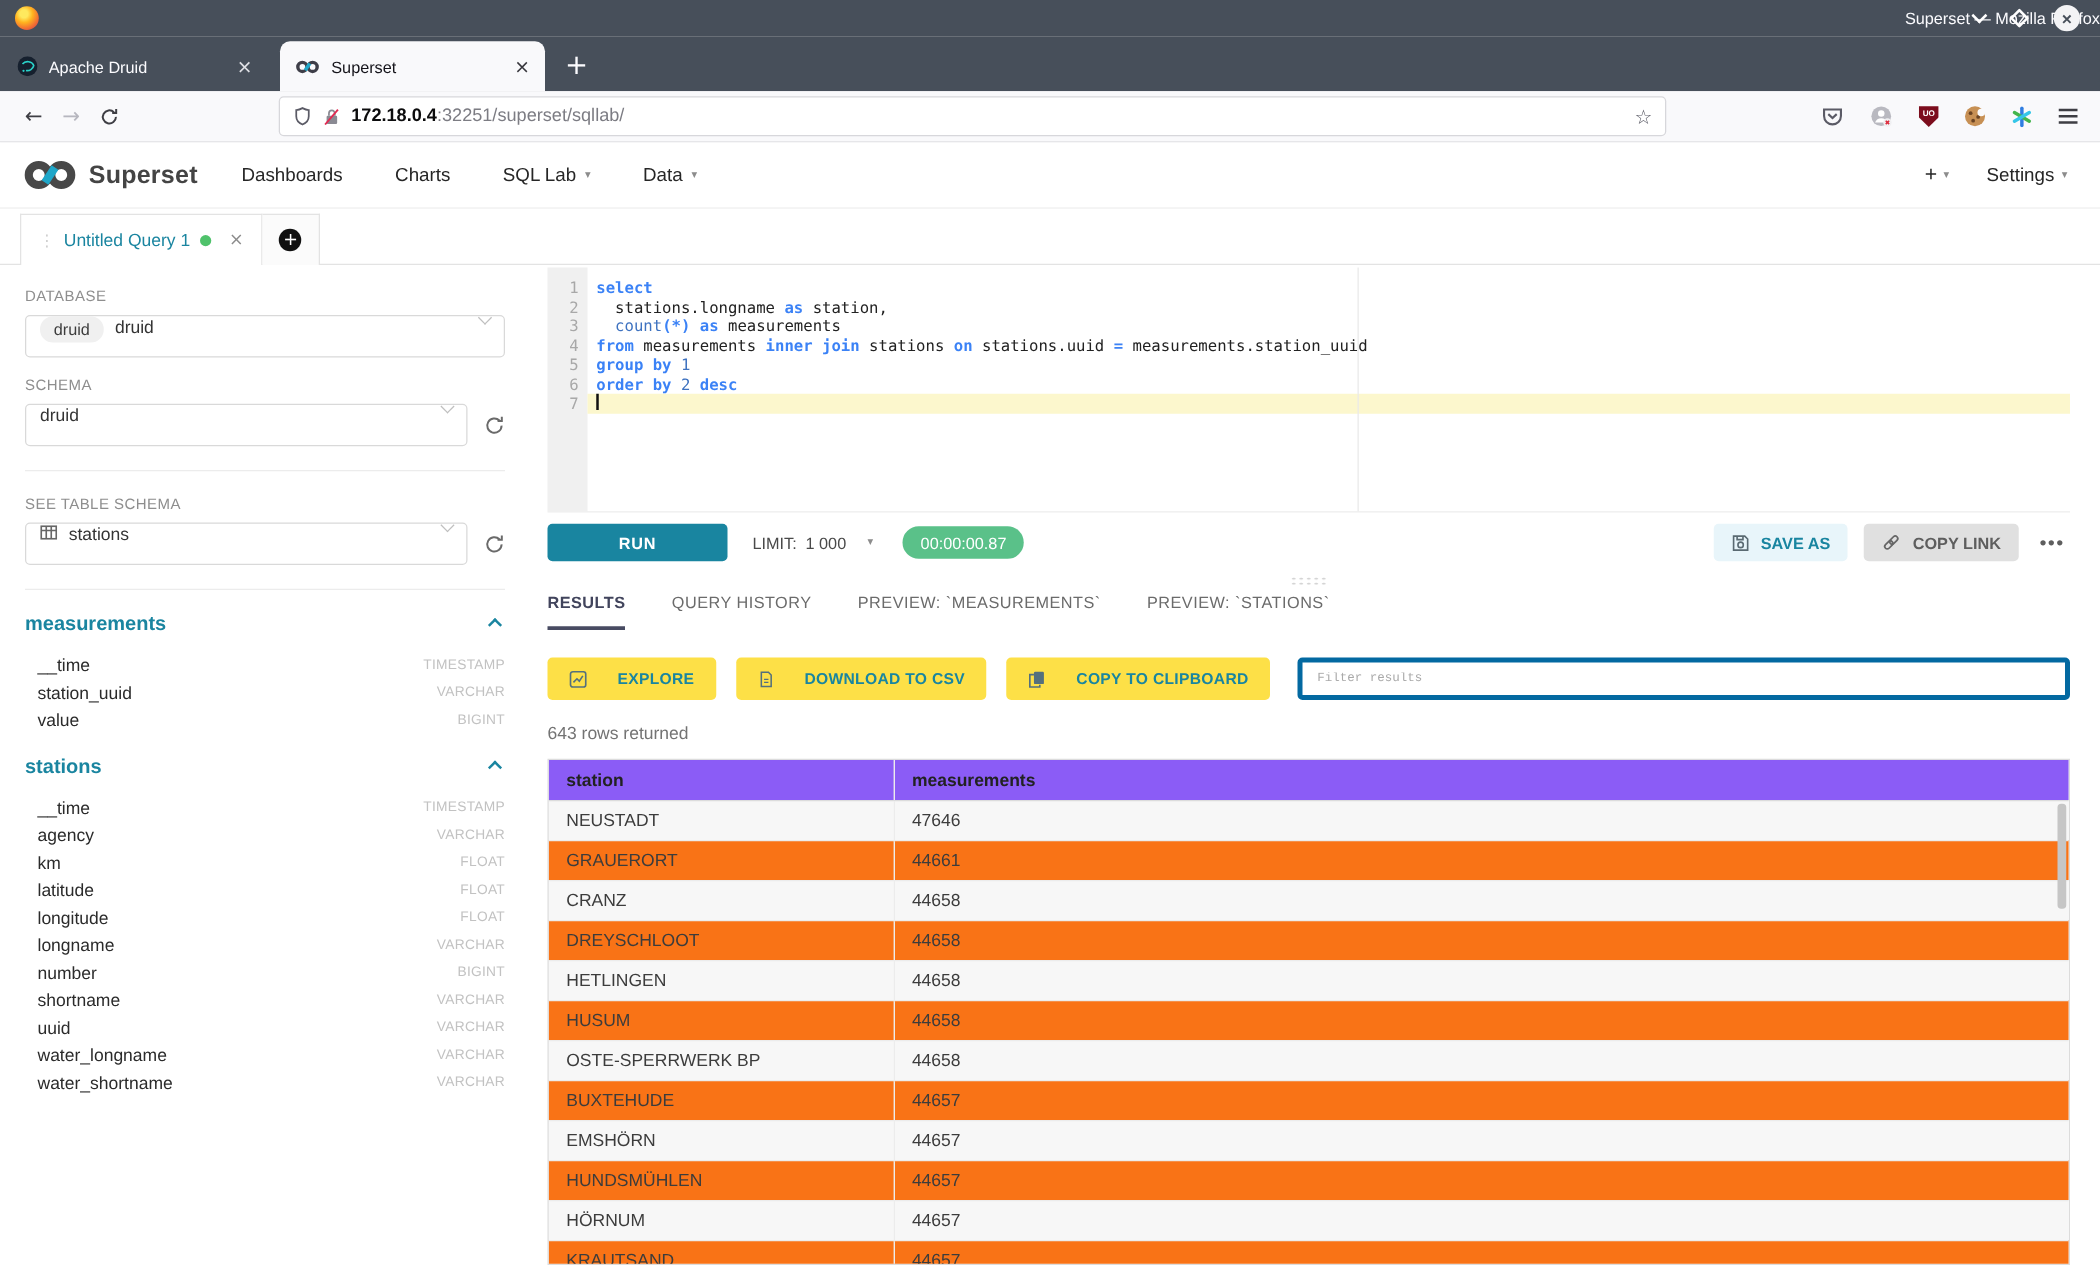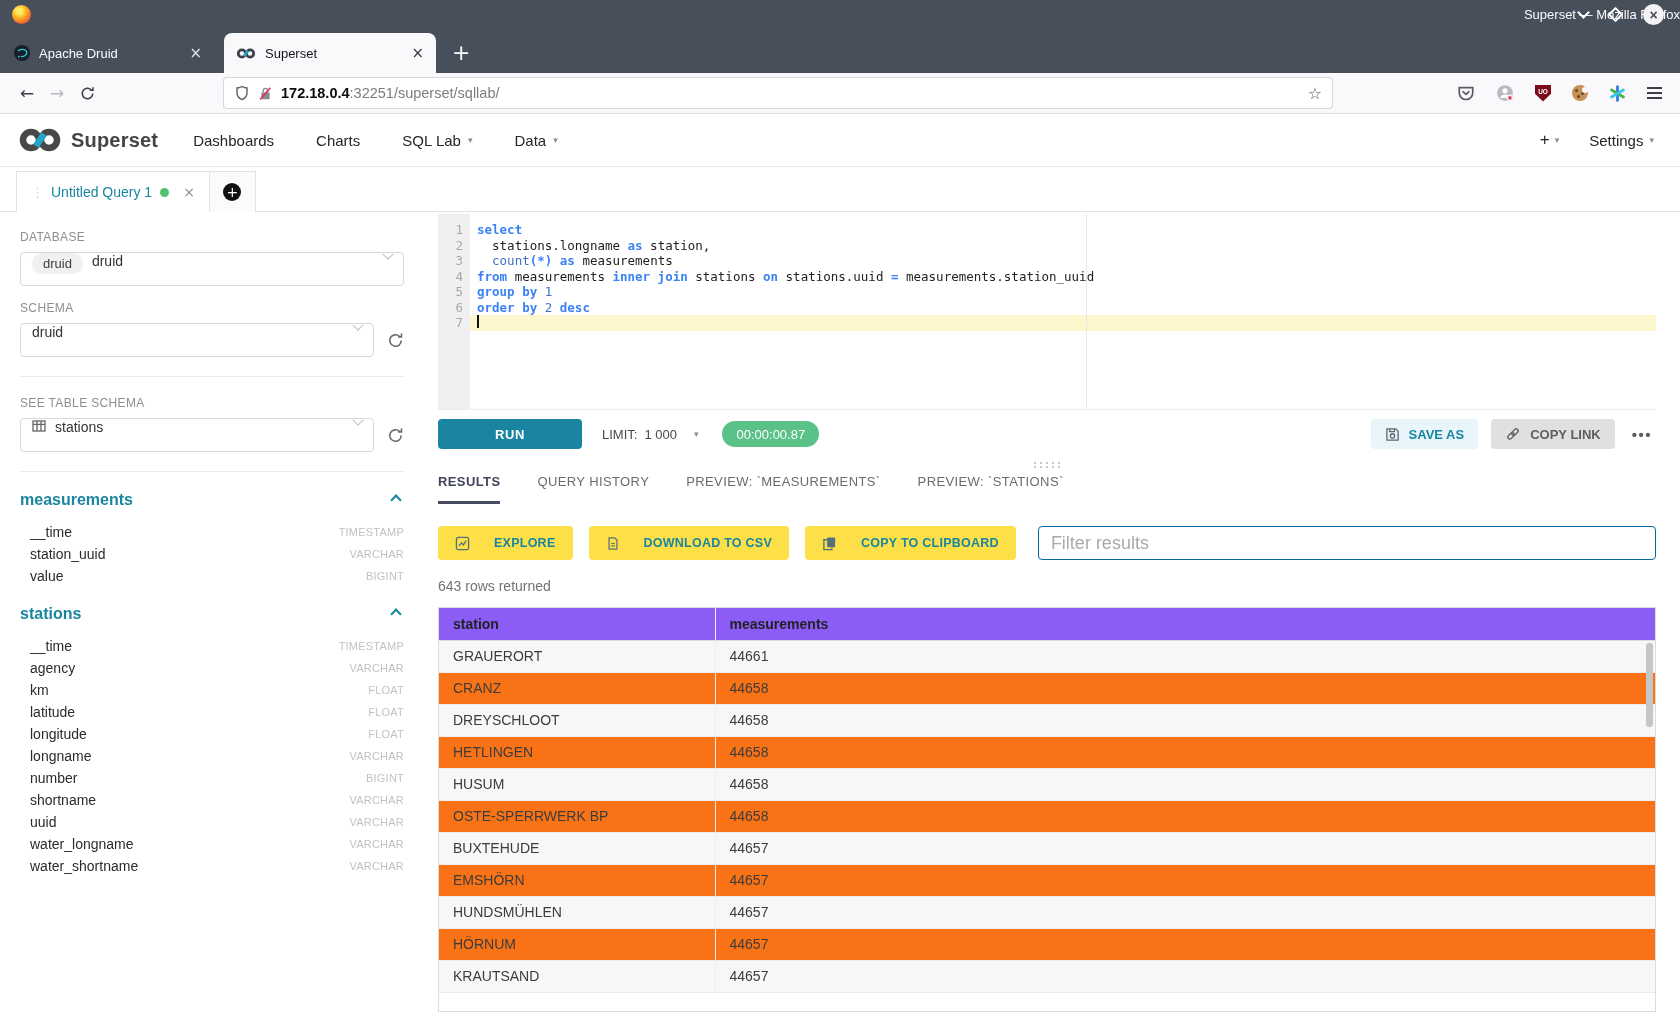--- a/index.html
+++ b/index.html
@@ -131,22 +131,22 @@
     background-image:radial-gradient(#c9c9c9 1.1px, transparent 1.3px); background-size:6px 4px; }
 
   
   .rtabs { display:flex; gap:37px; margin-top:4px; }
   .rtab { font-size:13px; color:#6b6b6b; letter-spacing:.03em; padding-bottom:12px;
     border-bottom:3px solid transparent; white-space:nowrap; }
   .rtab.active { color:#41445c; font-weight:bold; border-bottom-color:#484b62; }
   .actions { display:flex; align-items:center; gap:16px; margin-top:22px; }
   .action-btn { height:34px; background:#fde047; color:#1985a0; font-weight:bold; font-size:12.5px;
     letter-spacing:.02em; padding:0 17px; border-radius:4px; display:flex; align-items:center; gap:24px; }
-  .filter-input { flex:1; height:34px; border:1px solid #0369a1; border-radius:4px; padding:0 12px;
-    font-size:18px; color:#333; margin-left:6px; font-family:Liberation Sans, sans-serif; outline:none; }
+  .filter-input { flex:1; height:34px; border:4px solid #0369a1; border-radius:4px; padding:0 12px;
+    font-size:10px; color:#333; margin-left:6px; font-family:Liberation Mono, monospace; outline:none; }
   .filter-input::placeholder { color:#a9a9a9; }
   .rows-returned { margin-top:18px; font-size:14px; color:#737373; }
   .results-table { margin-top:13px; border:1px solid #dcdcdc; flex:1; overflow:hidden; position:relative; }
   table { width:100%; border-collapse:collapse; font-size:14px; color:#3c3c3c; table-layout:fixed; }
   th { font-weight:bold; color:#222; text-align:left; height:32px; padding:0 0 0 14px;
     border-bottom:1px solid #dcdcdc; background:#8b5cf6; }
   td { height:32px; padding:0 0 0 14px; border-bottom:1px solid #ececec; background:#f97316; }
   th:first-child, td:first-child { width:276px; border-right:1px solid #ececec; }
   tbody tr:nth-child(odd) td { background:#f7f7f7; }
   .scroll-thumb { position:absolute; right:2px; top:35px; width:7px; height:84px;
@@ -500,20 +500,24 @@
     <div class="results-table">
       <table>
         <thead>
             <tr id="thead-row">
               <th>station</th>
               <th>measurements</th>
             </tr>
           </thead>
         <tbody id="tbody">
             <tr>
+              <td>NEUSTADT</td>
+              <td>47646</td>
+            </tr>
+            <tr>
               <td>GRAUERORT</td>
               <td>44661</td>
             </tr>
             <tr>
               <td>CRANZ</td>
               <td>44658</td>
             </tr>
             <tr>
               <td>DREYSCHLOOT</td>
               <td>44658</td>

